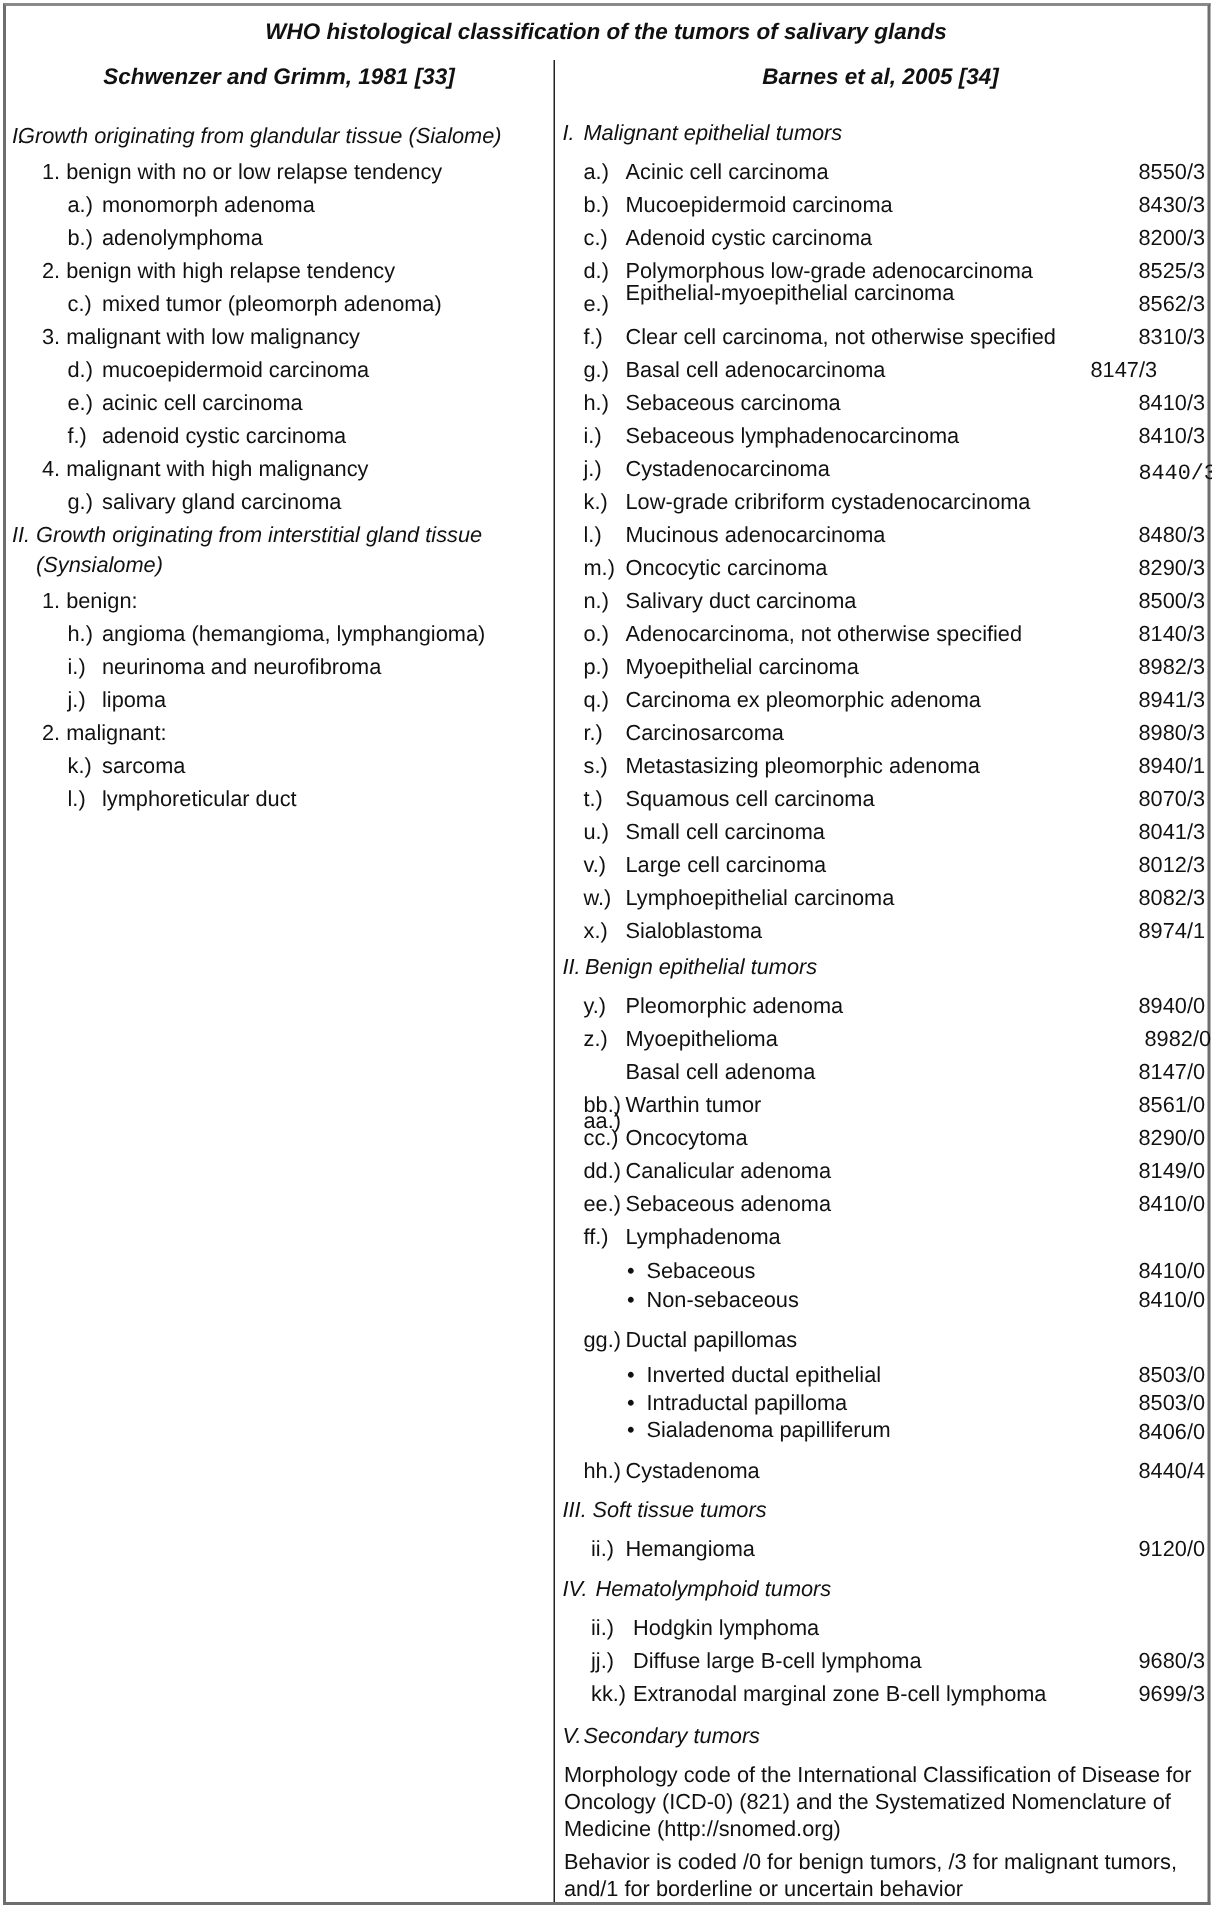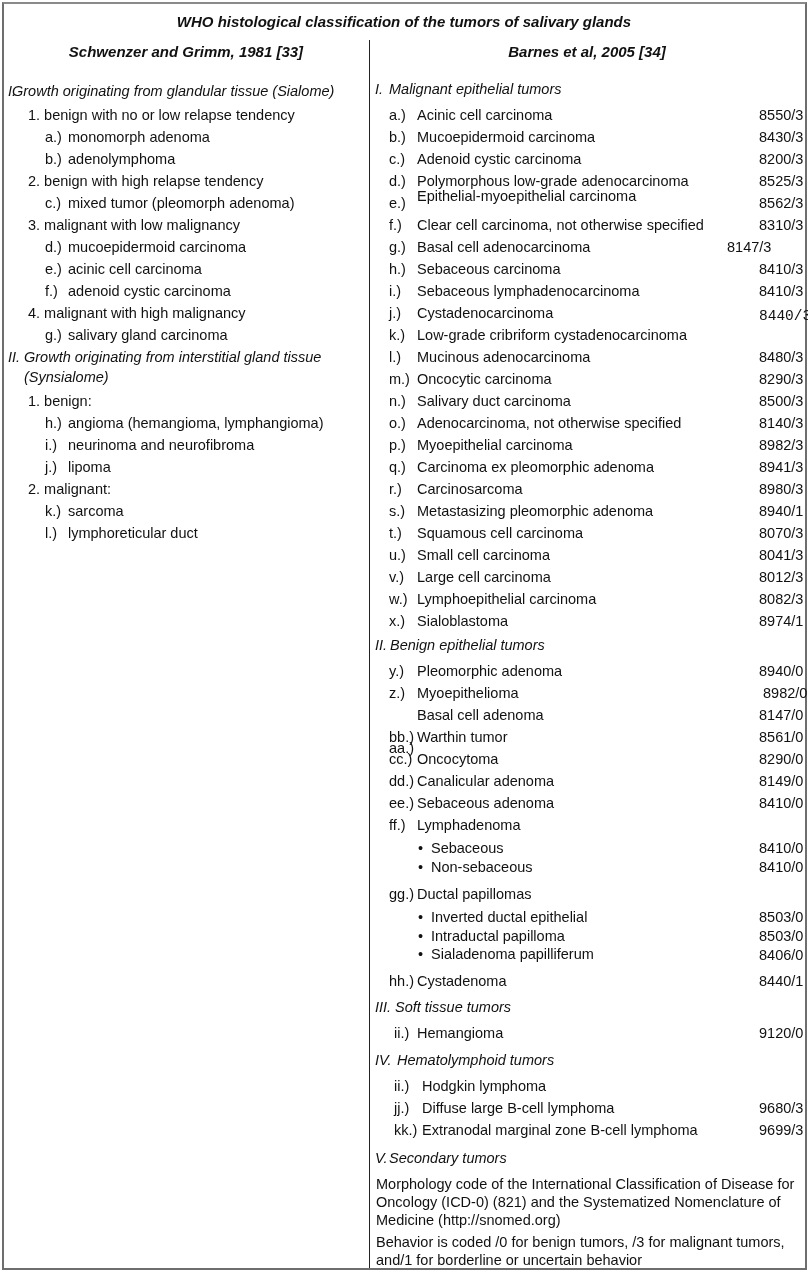--- a/index.html
+++ b/index.html
@@ -177,21 +177,21 @@
     <div class="row" style="left: 431px; top: 908px;">Inverted ductal epithelial</div>
     <div class="row code" style="left: 759px; top: 908px;">8503/0</div>
     <div class="row bullet" style="left: 418px; top: 926.5px;">•</div>
     <div class="row" style="left: 431px; top: 926.5px;">Intraductal papilloma</div>
     <div class="row code" style="left: 759px; top: 926.5px;">8503/0</div>
     <div class="row bullet" style="left: 418px; top: 945px;">•</div>
     <div class="row" style="left: 431px; top: 945px;">Sialadenoma papilliferum</div>
     <div class="row code" style="left: 759px; top: 946px;">8406/0</div>
     <div class="row" style="left: 389px; top: 971.5px;">hh.)</div>
     <div class="row" style="left: 417px; top: 971.5px;">Cystadenoma</div>
-    <div class="row code" style="left: 759px; top: 971.5px;">8440/1</div>
+    <div class="row code" style="left: 759px; top: 971.5px;">8440/4</div>
     <div class="row it" style="left: 375px; top: 998px;">III.</div>
     <div class="row it" style="left: 395px; top: 998px;">Soft tissue tumors</div>
     <div class="row" style="left: 394px; top: 1024px;">ii.)</div>
     <div class="row" style="left: 417px; top: 1024px;">Hemangioma</div>
     <div class="row code" style="left: 759px; top: 1024px;">9120/0</div>
     <div class="row it" style="left: 375px; top: 1051px;">IV.</div>
     <div class="row it" style="left: 397px; top: 1051px;">Hematolymphoid tumors</div>
     <div class="row" style="left: 394px; top: 1077px;">ii.)</div>
     <div class="row" style="left: 422px; top: 1077px;">Hodgkin lymphoma</div>
     <div class="row" style="left: 394px; top: 1099px;">jj.)</div>

